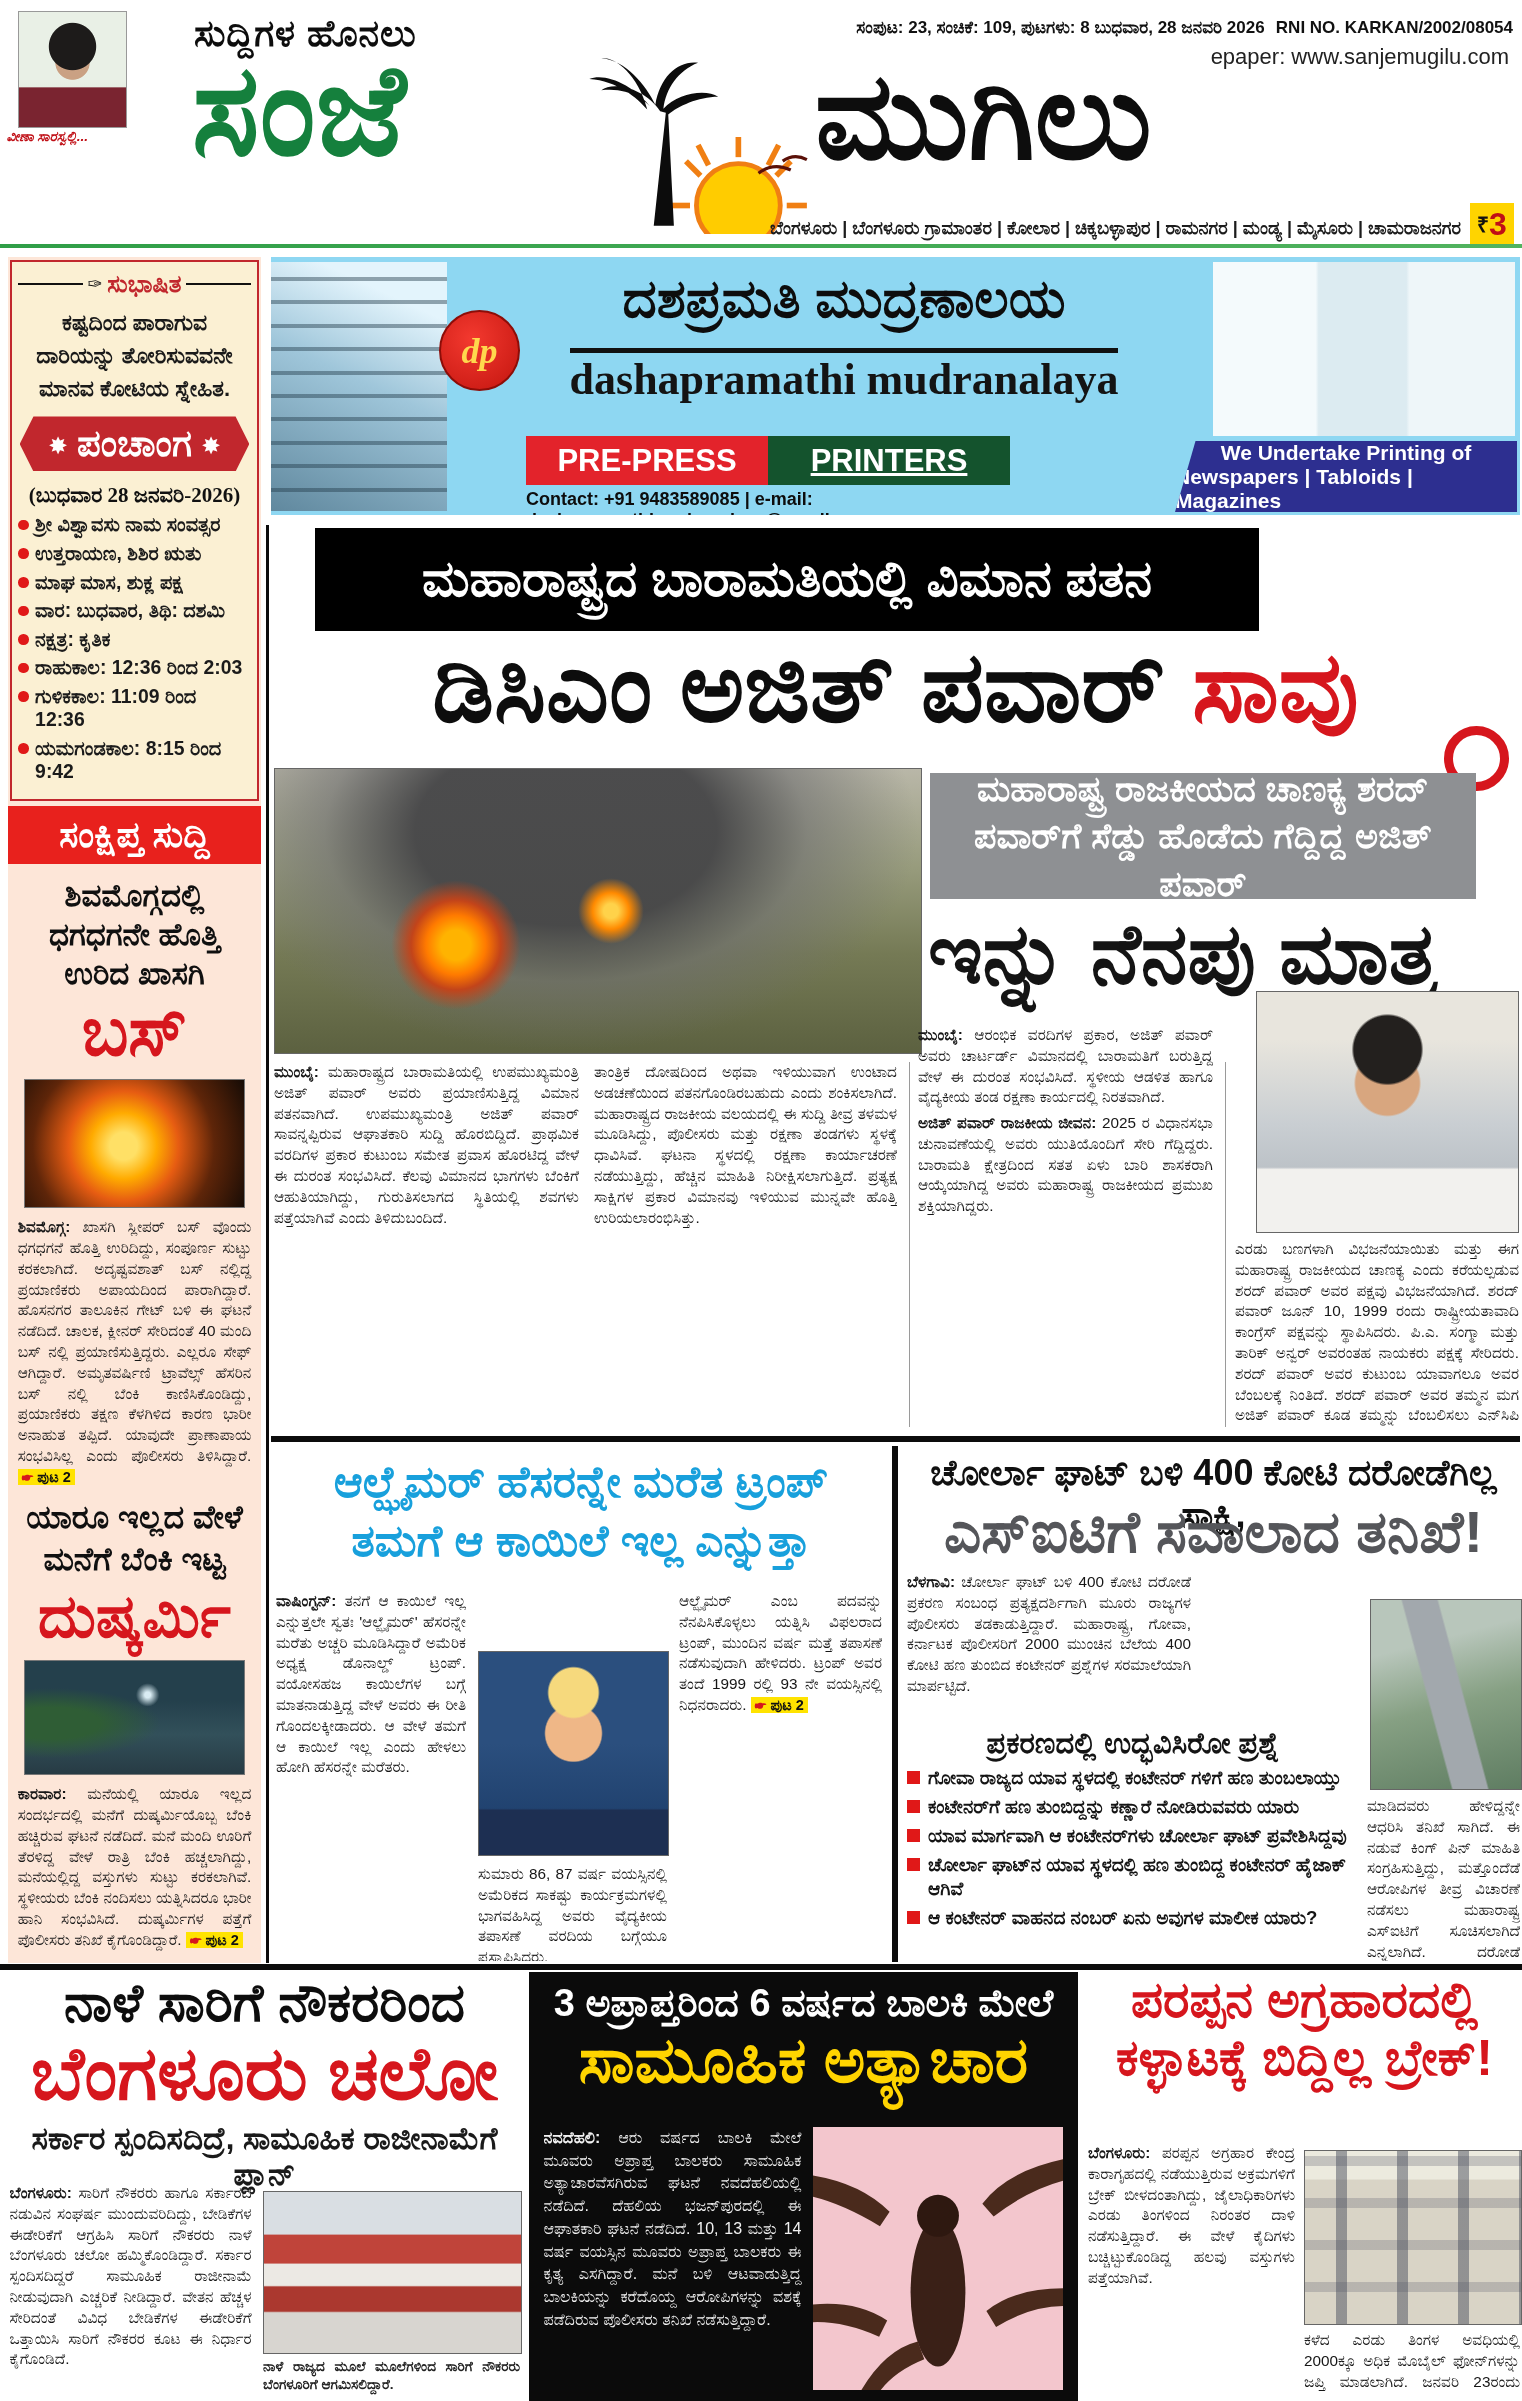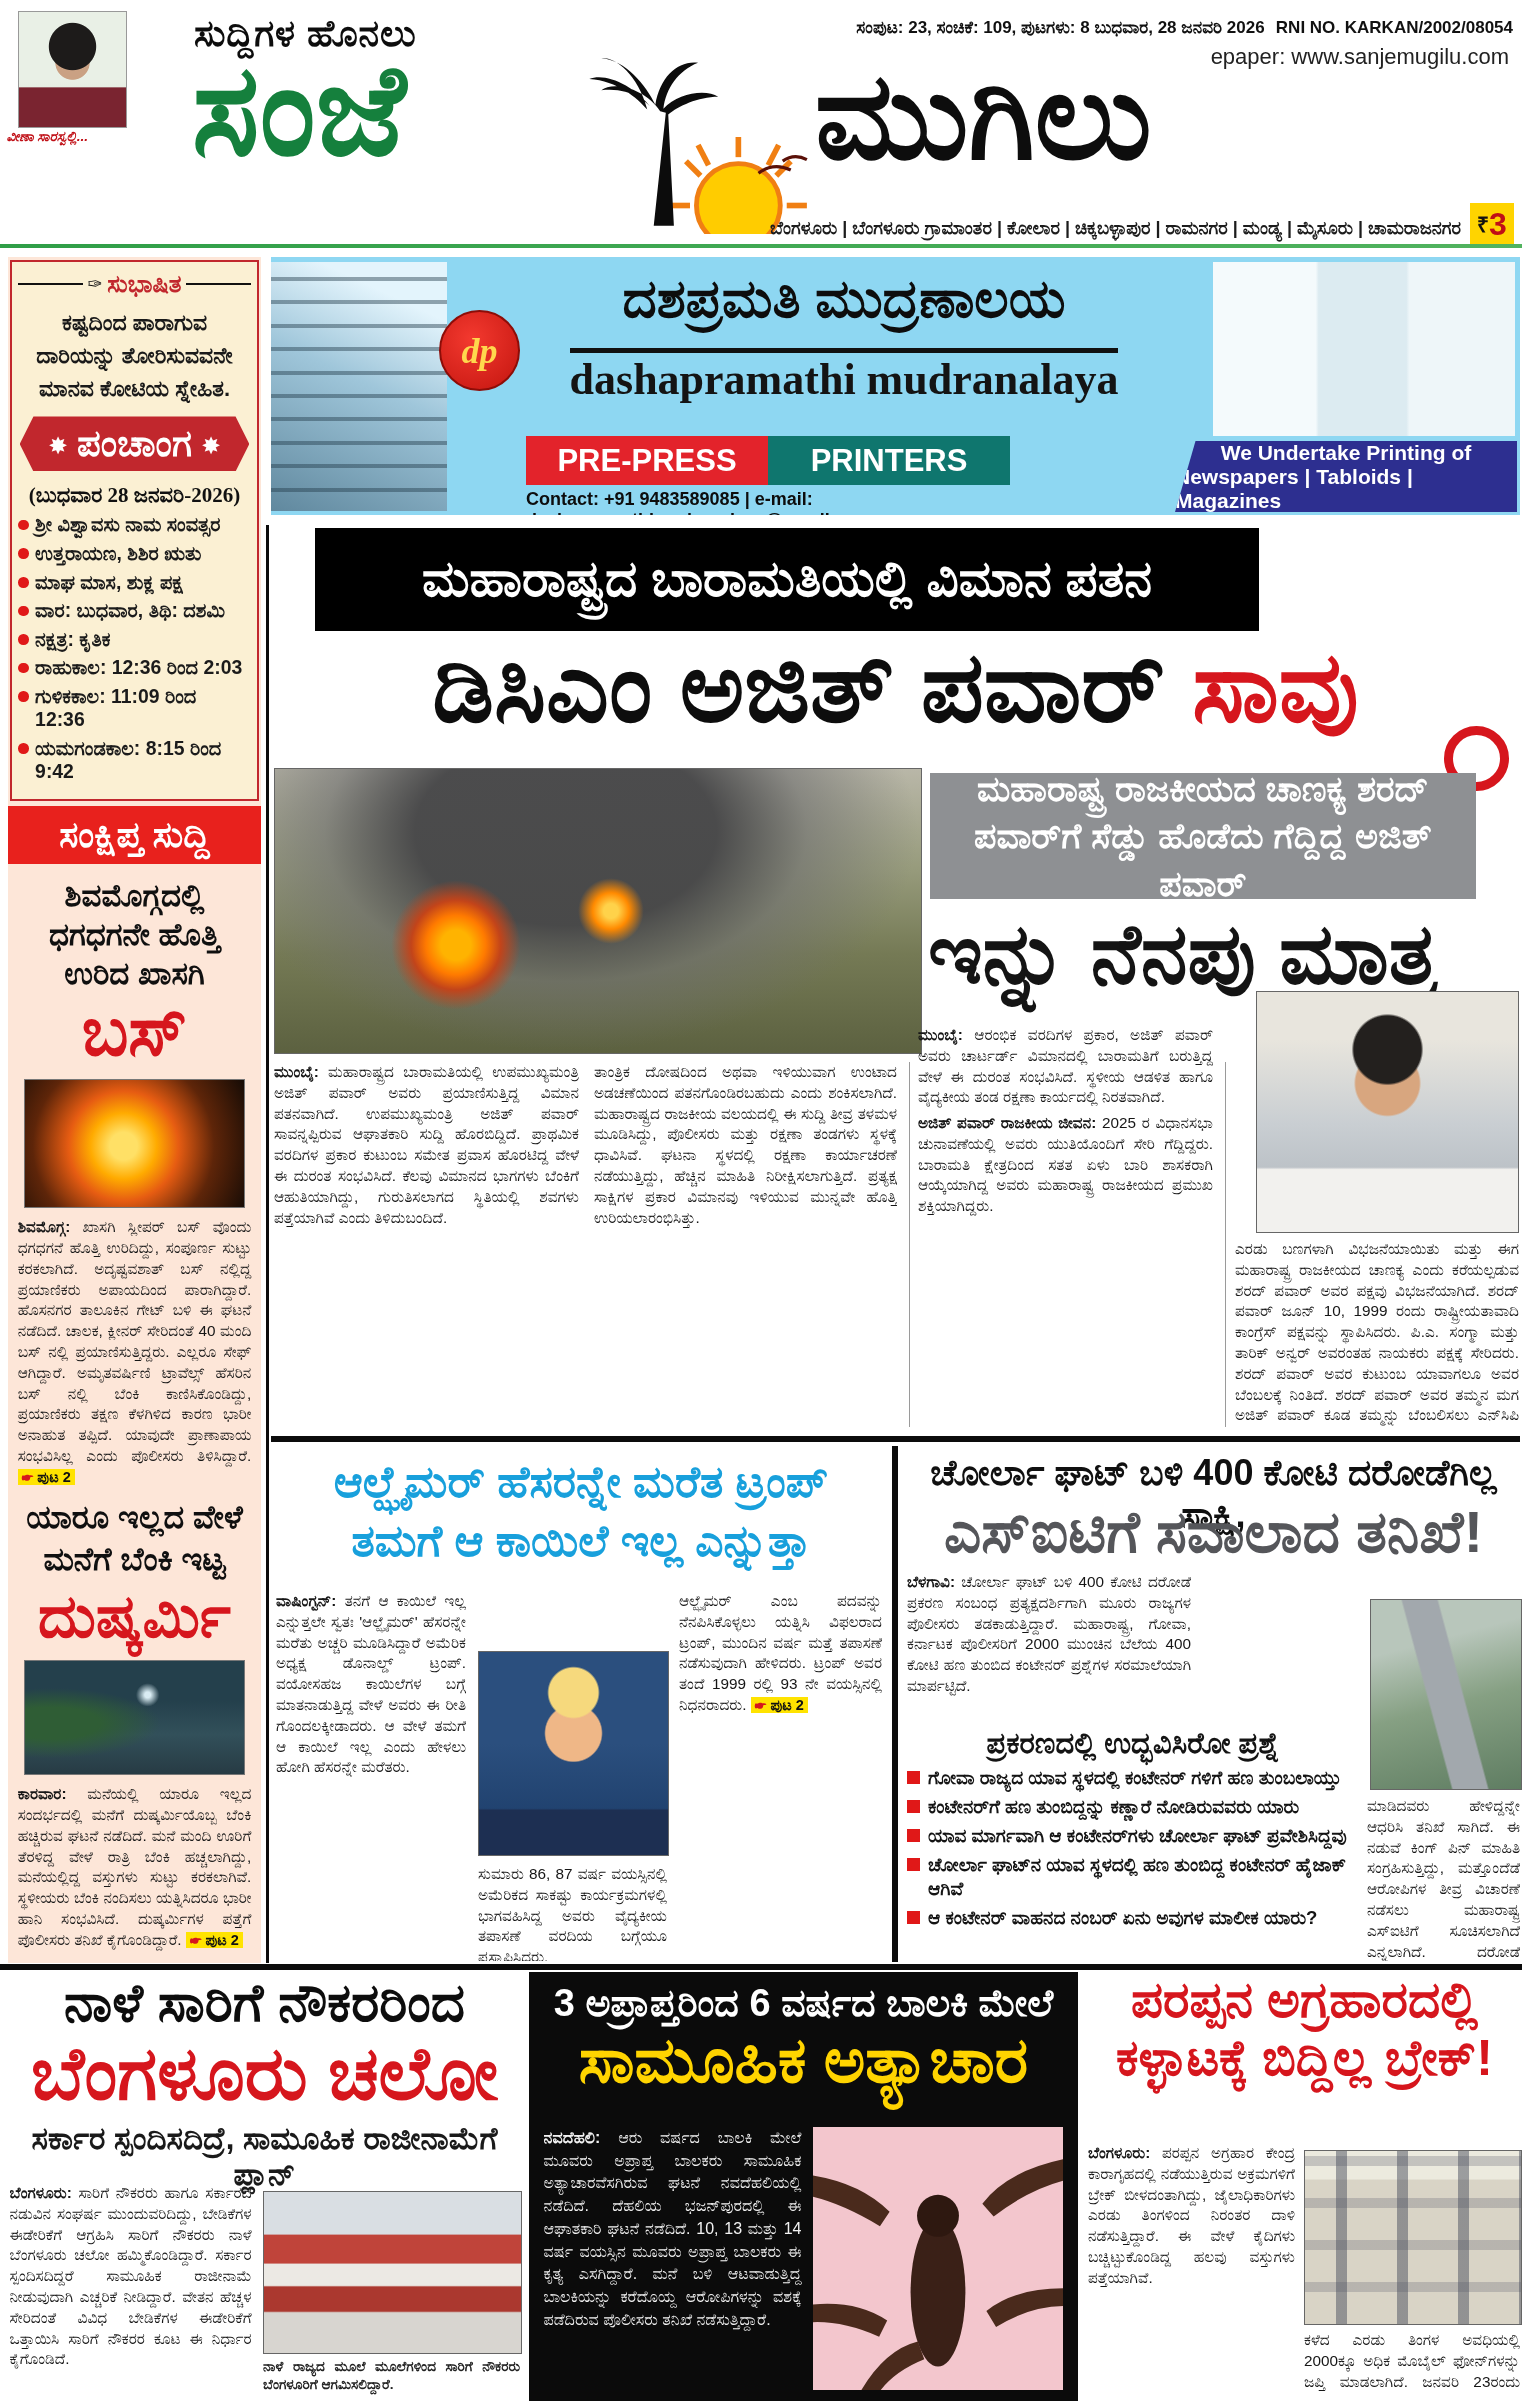--- a/index.html
+++ b/index.html
@@ -196,21 +196,21 @@
     <div class="abs ph-press photo" style="left:0;top:4.8px;width:176px;height:249px;"></div>
     <div class="abs" style="left:168px;top:53px;width:77px;height:77px;border-radius:50%;background:radial-gradient(circle at 40% 35%,#f3392f,#c3150f);display:flex;align-items:center;justify-content:center;border:2.4px solid #8d0d08;">
       <span style="font-family:'Liberation Serif',serif;font-style:italic;font-weight:bold;font-size:36px;color:#ffd84d;">dp</span>
     </div>
     <div class="abs ctr b" style="left:242px;top:11.3px;width:662px;font-size:53px;color:#0d0d0d;">ದಶಪ್ರಮತಿ ಮುದ್ರಣಾಲಯ</div>
     <div class="abs ctr b" style="left:242px;top:97px;width:662px;font-size:44px;color:#141414;font-family:'Liberation Serif',serif;">
       <span style="border-top:5.6px solid #111;padding-top:1.6px;">dashapramathi mudranalaya</span>
     </div>
     <div class="abs" style="left:255px;top:179px;display:flex;">
       <div class="ctr" style="width:242px;background:#e3232b;color:#fff;font-weight:bold;font-size:31px;padding:6.5px 0;">PRE-PRESS</div>
-      <div class="ctr" style="width:242px;background:#0f766e;color:#fff;font-weight:bold;font-size:31px;padding:6.5px 0;">PRINTERS</div>
+      <div class="ctr" style="width:242px;background:#14532d;color:#fff;font-weight:bold;font-size:31px;padding:6.5px 0;text-decoration:underline;">PRINTERS</div>
     </div>
     <div class="abs b" style="left:255px;top:232px;width:597px;font-size:18px;color:#0d0d0d;">Contact: +91 9483589085 | e-mail: dashapramathimudranalaya@gmail.com</div>
     <div class="abs ph-machine photo" style="left:942px;top:4.8px;width:302px;height:174px;"></div>
     <div class="abs" style="left:904px;top:184px;width:342px;height:71px;background:#2d2f90;clip-path:polygon(6% 0,100% 0,100% 100%,0 100%);display:flex;flex-direction:column;align-items:center;justify-content:center;color:#fff;font-weight:bold;">
       <div style="font-size:21px;">We Undertake Printing of</div>
       <div style="font-size:21px;">Newspapers | Tabloids | Magazines</div>
     </div>
   </div>
 
   <div class="abs kicker" style="left:315px;top:528px;width:944px;height:103px;">

